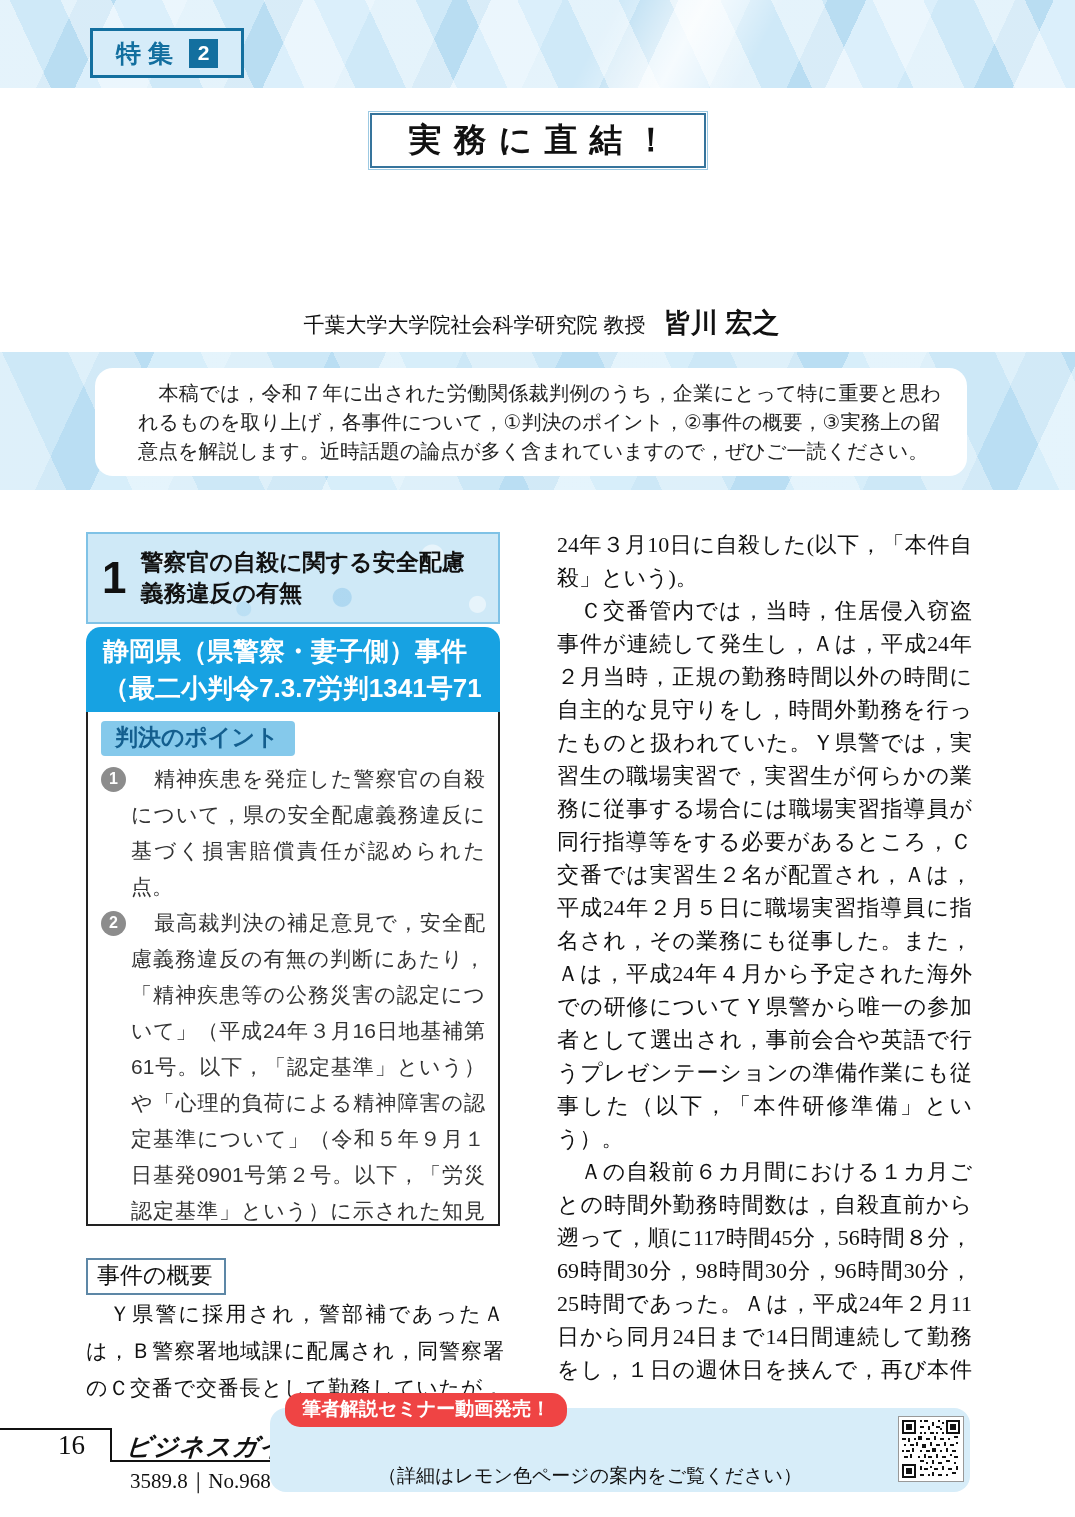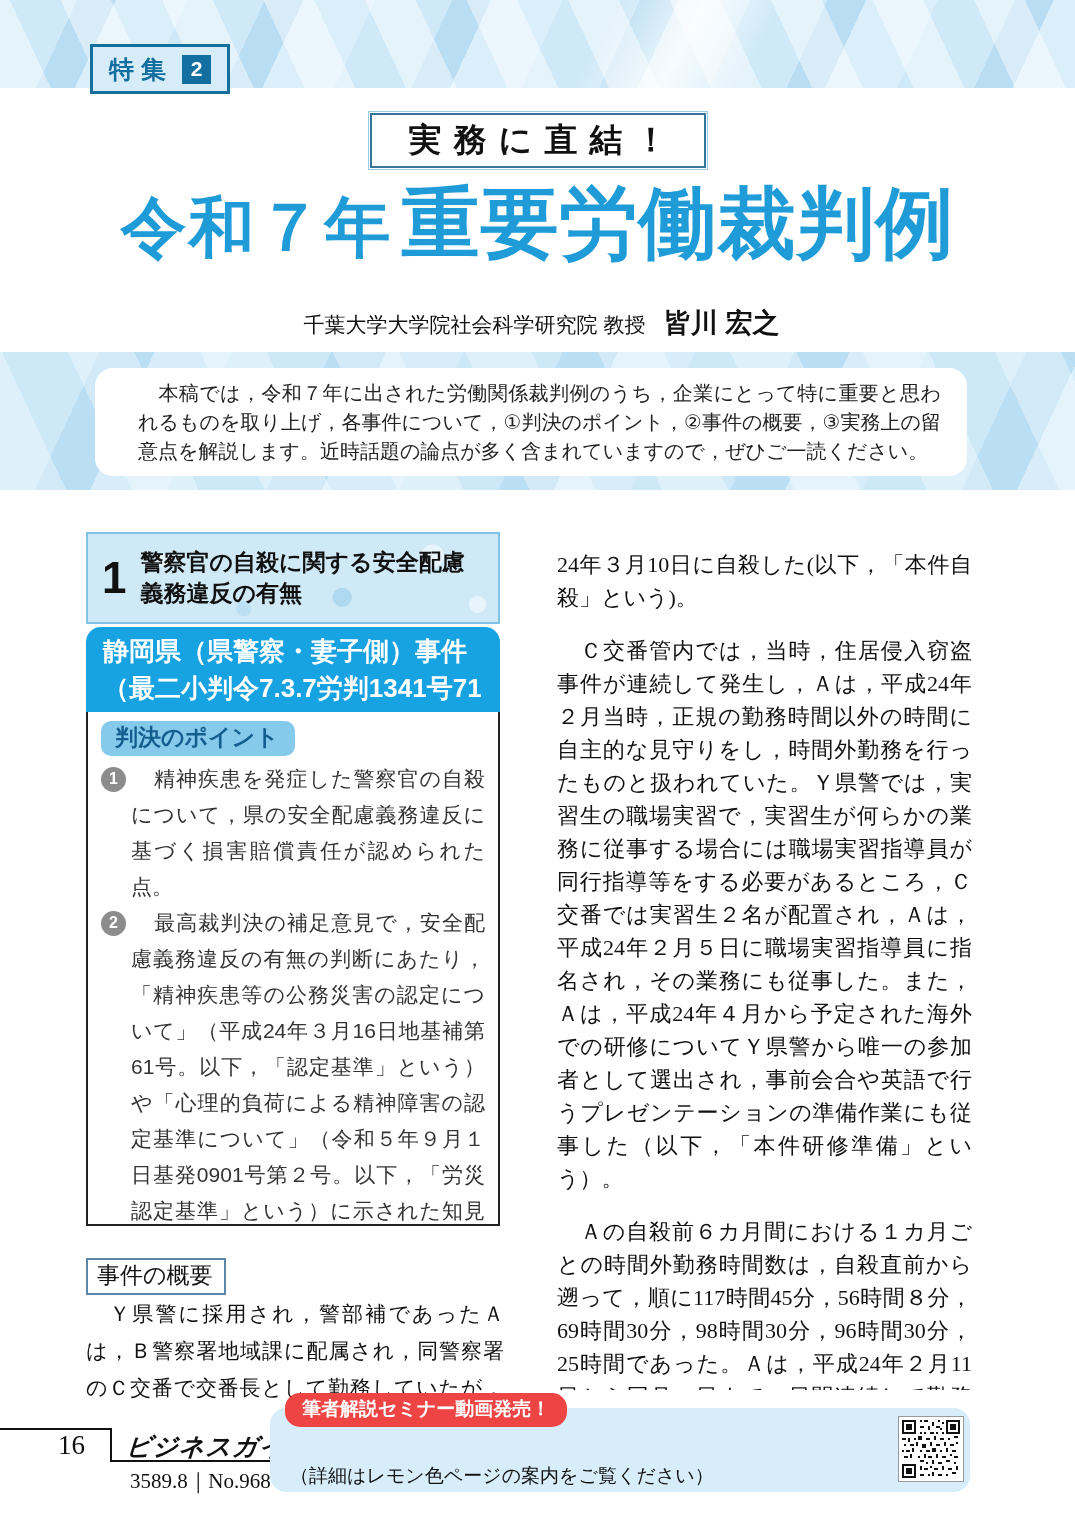--- a/index.html
+++ b/index.html
@@ -16,21 +16,21 @@
   
   .top-band {
     position:absolute; left:0; top:0; width:1075px; height:88px;
     background:
       repeating-linear-gradient(65deg, rgba(255,255,255,.45) 0 46px, rgba(255,255,255,0) 46px 92px),
       linear-gradient(118deg, rgba(255,255,255,0) 55%, rgba(255,255,255,.75) 63%, rgba(255,255,255,0) 70%),
       repeating-linear-gradient(115deg, #cfe9f8 0 70px, #b9ddf2 70px 105px, #dbeffb 105px 170px),
       #c9e5f5;
   }
   .tokushu {
-    position:absolute; left:90px; top:44px; width:140px; height:50px;
+    position:absolute; left:90px; top:28px; width:154px; height:50px;
     background:#d6ecf9; border:3px solid #136f9f;
     display:flex; align-items:center; justify-content:center; gap:9px;
   }
   .tokushu-label { font-size:25px; font-weight:bold; color:#136f9f; letter-spacing:7px; }
   .tokushu-num {
     width:29px; height:29px; background:#136f9f; color:#fff;
     font-size:21px; font-weight:bold; display:flex; align-items:center; justify-content:center;
   }
 
   
@@ -85,21 +85,21 @@
     color:#fff; font-weight:bold; font-size:26px; line-height:37px;
     padding:6px 0 0 17px;
   }
   .points-box {
     position:absolute; left:86px; top:712px; width:414px; height:514px;
     background:#fff; border:2px solid #222; border-top:none;
     padding:9px 13px 0 13px; overflow:hidden;
   }
   .points-badge {
     display:inline-block; background:#85c9eb; color:#135e8e;
-    font-size:23px; font-weight:bold; border-radius:10px;
+    font-size:23px; font-weight:bold; border-radius:4px;
     padding:1px 16px 3px 14px; margin-bottom:5px;
   }
   .point { font-size:21px; line-height:36px; color:#333; text-align:justify;
            padding-left:30px; text-indent:-30px; }
   .pnum {
     display:inline-flex; width:25px; height:25px; border-radius:50%;
     background:#8c8c8c; color:#fff; font-size:16px; font-weight:bold;
     align-items:center; justify-content:center; text-indent:0;
     vertical-align:2px; margin-right:5px;
   }
@@ -113,21 +113,21 @@
   .overview-text {
     position:absolute; left:86px; top:1296px; width:418px; height:112px;
     font-size:21px; line-height:37px; color:#111; text-align:justify; overflow:hidden;
   }
 
   
   .right-col {
     position:absolute; left:557px; top:528px; width:415px; height:862px;
     overflow:hidden;
   }
-  .right-col p { font-size:22px; line-height:33px; color:#111; text-align:justify;margin-top:20px; }
+  .right-col p { font-size:22px; line-height:33px; color:#111; text-align:justify; }
 
   
   .f-line-top { position:absolute; left:0;   top:1428px; width:112px; height:2px; background:#111; }
   .f-line-vert{ position:absolute; left:110px; top:1428px; width:2px; height:34px; background:#111; }
   .f-line-bot { position:absolute; left:110px; top:1460px; width:220px; height:2px; background:#111; }
   .f-dot      { position:absolute; left:325px; top:1456px; width:10px; height:10px; border-radius:50%; background:#111; }
   .f-pagenum  { position:absolute; left:58px; top:1430px; font-size:27px; color:#111; }
   .f-logo     { position:absolute; left:126px; top:1430px; font-size:25px; font-weight:900;
                 font-style:italic; letter-spacing:1px; color:#111; transform:skewX(-4deg); }
   .f-issue    { position:absolute; left:130px; top:1467px; font-size:21px; color:#111; }
@@ -138,21 +138,21 @@
   }
   .seminar-badge {
     position:absolute; left:285px; top:1393px; background:#ef4444; color:#fff;
     font-size:19px; font-weight:bold; padding:3px 17px 5px 17px; border-radius:15px;
   }
   .seminar-title {
     position:absolute; left:290px; top:1434px; width:600px;
     color:#1689cb; font-size:23px; font-weight:bold;
   }
   .seminar-note {
-    position:absolute; left:290px; top:1463px; width:600px; text-align:left;
+    position:absolute; left:290px; top:1463px; width:600px; text-align:center;
     color:#111; font-size:19px;
   }
   .qr {
     position:absolute; left:898px; top:1416px; width:66px; height:66px;
     background:#fff; border:1px solid #999; padding:3px;
   }
   .qr svg { display:block; width:100%; height:100%; }
 </style>
 </head>
 <body>
@@ -161,24 +161,20 @@
 
   <div class="top-band"></div>
   <div class="tokushu">
     <span class="tokushu-label">特集</span>
     <span class="tokushu-num">2</span>
   </div>
 
   <div class="kicker">
     <span>実務に直結！</span>
   </div>
-  <h1 class="title">
-    <span class="t-prefix">令和７年</span>
-    <span class="t-main">重要労働裁判例</span>
-  </h1>
   <div class="author">
     <span class="affil">千葉大学大学院社会科学研究院 教授</span>
     <span class="name">皆川 宏之</span>
   </div>
 
   <div class="lead-band">
     <div class="lead-box">
       <p class="gothic">　本稿では，令和７年に出された労働関係裁判例のうち，企業にとって特に重要と思われるものを取り上げ，各事件について，①判決のポイント，②事件の概要，③実務上の留意点を解説します。近時話題の論点が多く含まれていますので，ぜひご一読ください。</p>
     </div>
   </div>

